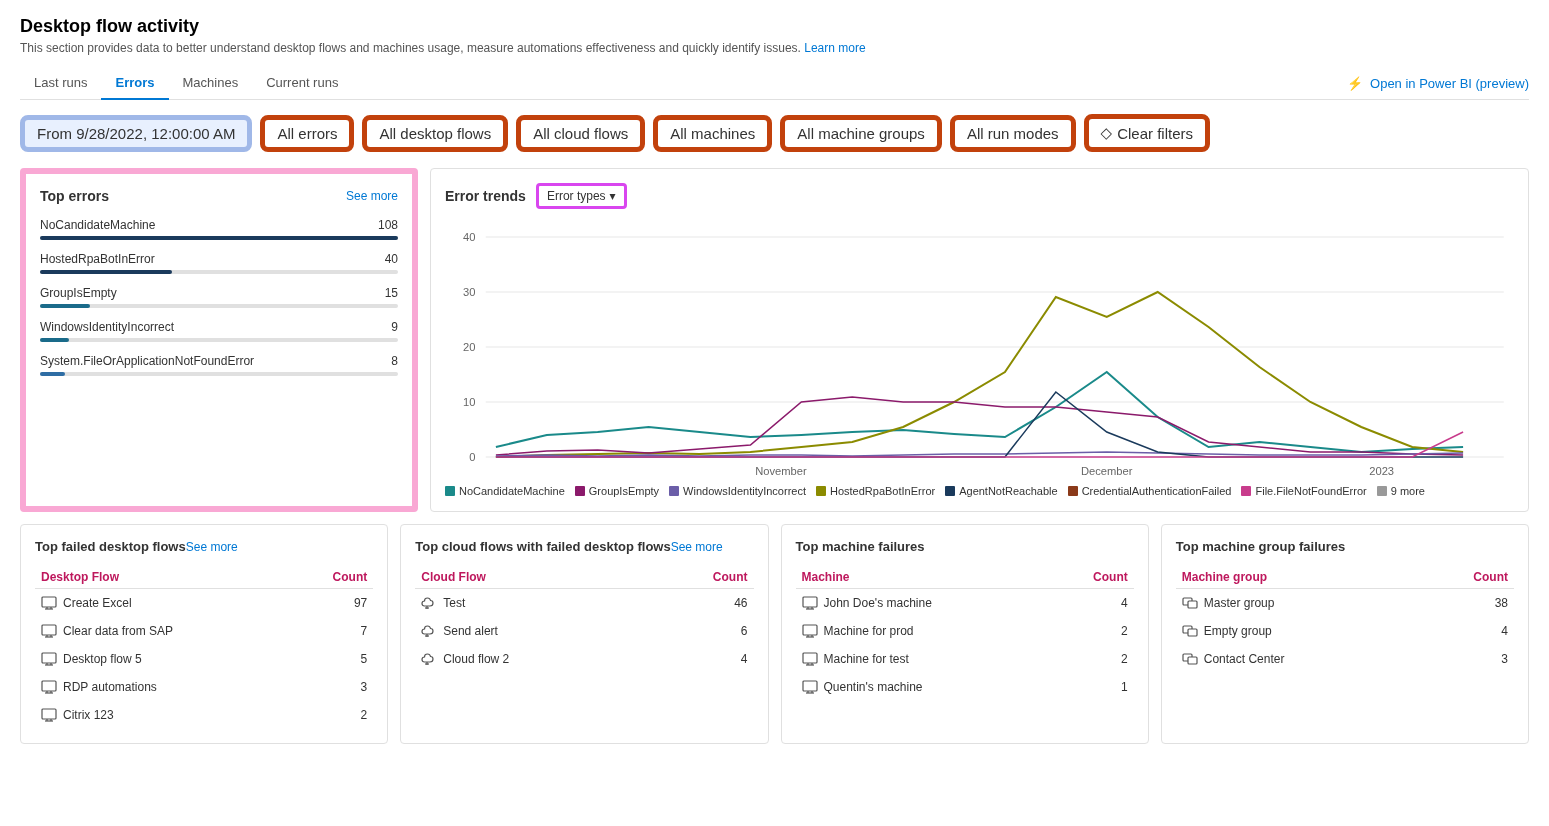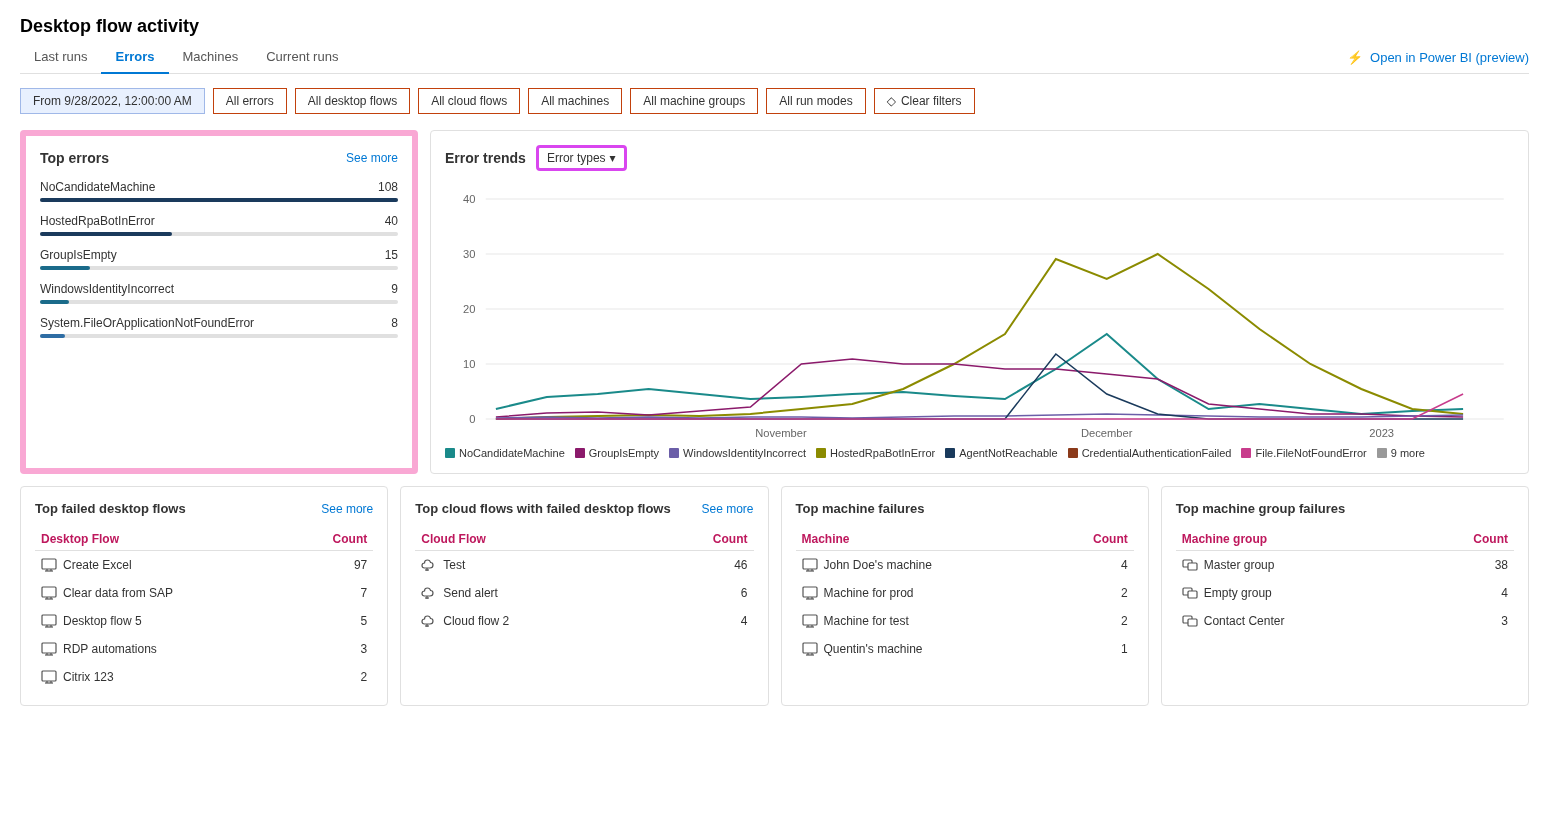--- a/index.html
+++ b/index.html
@@ -6,21 +6,21 @@
     body { font-family: 'Segoe UI', Arial, sans-serif; font-size: 13px; background: #f5f5f5; color: #333; }
     .page { background: #fff; min-height: 826px; padding: 16px 20px; }
     .page-title { font-size: 18px; font-weight: 600; color: #000000; margin-bottom: 4px; }
     .page-subtitle { font-size: 12px; color: #555; margin-bottom: 12px; }
     .page-subtitle a { color: #0078d4; text-decoration: none; }
     .tabs { display: flex; align-items: center; border-bottom: 1px solid #e0e0e0; margin-bottom: 14px; }
     .tab { padding: 8px 14px; font-size: 13px; cursor: pointer; color: #555; border-bottom: 2px solid transparent; margin-bottom: -1px; }
     .tab.active { color: #0078d4; border-bottom: 2px solid #0078d4; font-weight: 600; }
     .open-powerbi { margin-left: auto; display: flex; align-items: center; gap: 6px; font-size: 13px; color: #0078d4; cursor: pointer; }
     .filters { display: flex; align-items: center; gap: 8px; margin-bottom: 16px; flex-wrap: wrap; }
-    .filter-btn { padding: 5px 12px; border: 1px solid #c2410c; border-radius: 0; background: #fff; font-size: 12px; cursor: pointer; color: #333; white-space: nowrap; }
+    .filter-btn { padding: 5px 12px; border: 5px solid #c2410c; border-radius: 8px; background: #fff; font-size: 15px; cursor: pointer; color: #333; white-space: nowrap; }
     .filter-btn.date { background: #e8f0fe; border-color: #a0b8e8; font-weight: 500; }
     .filter-btn.clear { display: flex; align-items: center; gap: 5px; }
     .main-content { display: flex; gap: 12px; margin-bottom: 12px; }
     .top-errors-panel { width: 398px; flex-shrink: 0; border: 6px solid #f9a8d4; border-radius: 4px; padding: 14px; background: #fff; }
     .panel-header { display: flex; justify-content: space-between; align-items: center; margin-bottom: 14px; }
     .panel-title { font-size: 14px; font-weight: 600; }
     .see-more { color: #0078d4; font-size: 12px; cursor: pointer; text-decoration: none; }
     .error-item { margin-bottom: 12px; }
     .error-label { display: flex; justify-content: space-between; font-size: 12px; margin-bottom: 4px; }
     .error-name { color: #333; }
@@ -30,35 +30,39 @@
     .chart-panel { flex: 1; border: 1px solid #e0e0e0; border-radius: 4px; padding: 14px; background: #fff; }
     .chart-header { display: flex; align-items: center; gap: 10px; margin-bottom: 8px; }
     .chart-title { font-size: 14px; font-weight: 600; }
     .error-types-btn { display: flex; align-items: center; gap: 4px; font-size: 12px; color: #333; cursor: pointer; border: 3px solid #d946ef; border-radius: 4px; padding: 3px 8px; background: #fff; }
     .chart-svg-wrapper { width: 100%; height: 260px; }
     .chart-legend { display: flex; flex-wrap: wrap; gap: 10px; margin-top: 8px; font-size: 11px; }
     .legend-item { display: flex; align-items: center; gap: 4px; }
     .legend-dot { width: 10px; height: 10px; border-radius: 1px; flex-shrink: 0; }
     .bottom-panels { display: flex; gap: 12px; }
     .bottom-panel { flex: 1; border: 1px solid #e0e0e0; border-radius: 4px; padding: 14px; background: #fff; }
-    .bottom-panel-header { display: flex; justify-content: space-between; align-items: center; margin-bottom: 12px; }
+    .bottom-panel-header { display: flex; align-items: center; margin-bottom: 12px; }
     .bottom-panel-title { font-size: 13px; font-weight: 600; }
     table { width: 100%; border-collapse: collapse; }
     th { text-align: left; font-size: 12px; font-weight: 600; color: #be185d; padding: 4px 6px; border-bottom: 1px solid #e0e0e0; }
     th.right, td.right { text-align: right; }
     td { padding: 6px 6px; font-size: 12px; vertical-align: middle; }
     td.count { font-size: 12px; color: #333; }
     .row-cell { display: flex; align-items: center; }
   </style>
 </head>
 <body>
 
 <div class="page">
 
   <div class="page-title">Desktop flow activity</div>
+  <div class="page-subtitle">
+    <span>This section provides data to better understand desktop flows and machines usage, measure automations effectiveness and quickly identify issues.</span>
+    <a href="#">Learn more</a>
+  </div>
 
   <div class="tabs">
     <div class="tab">Last runs</div>
     <div class="tab active">Errors</div>
     <div class="tab">Machines</div>
     <div class="tab">Current runs</div>
     <div class="open-powerbi">
       <span>⚡</span>
       <span>Open in Power BI (preview)</span>
     </div>

